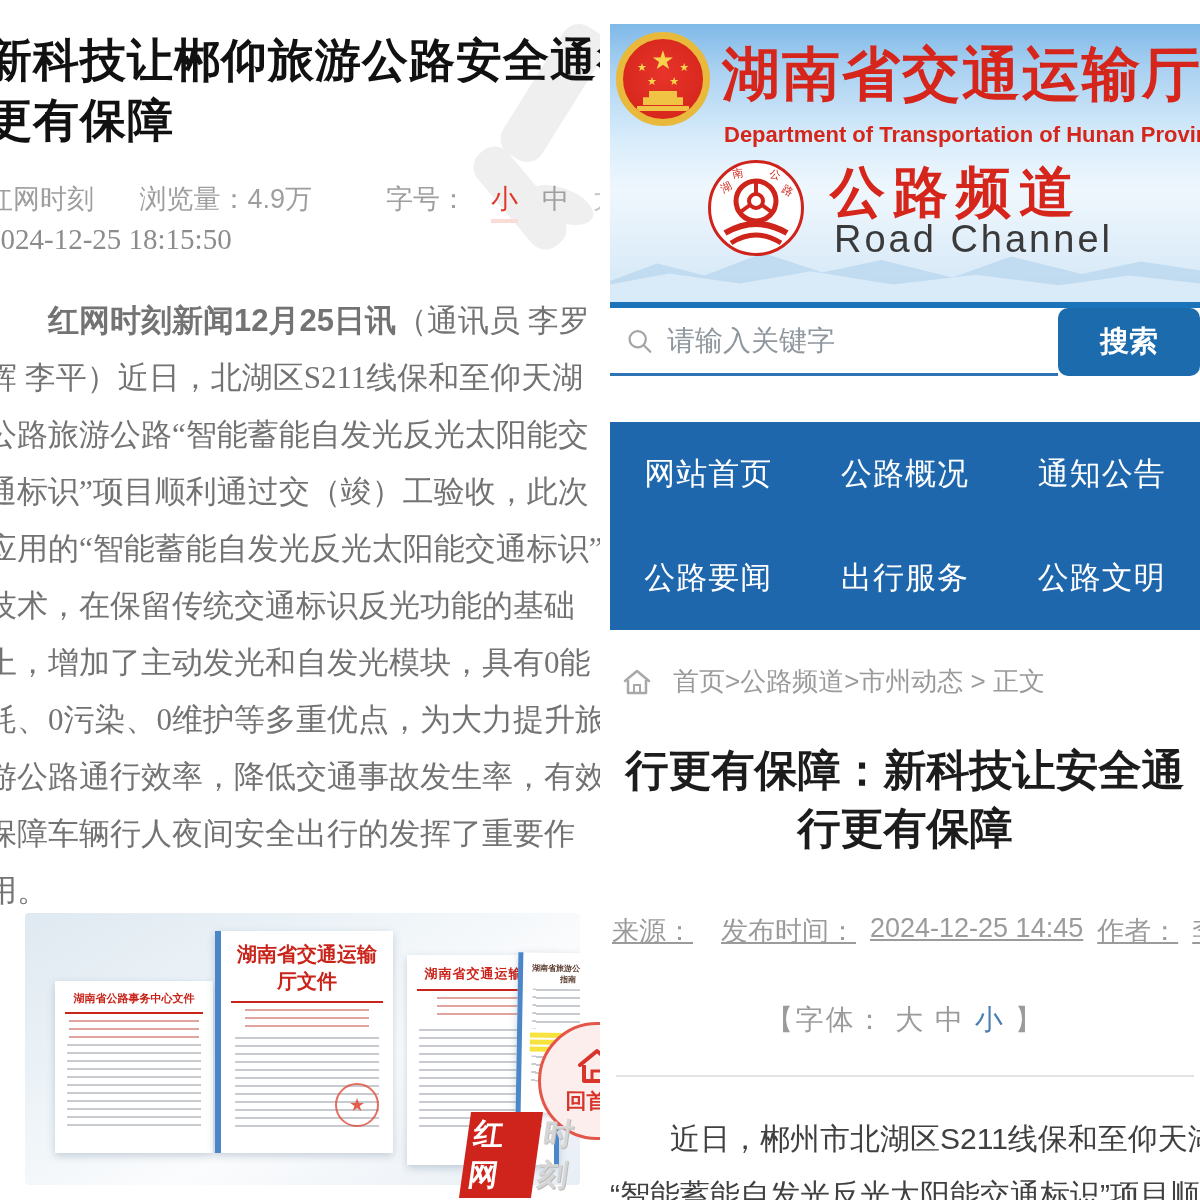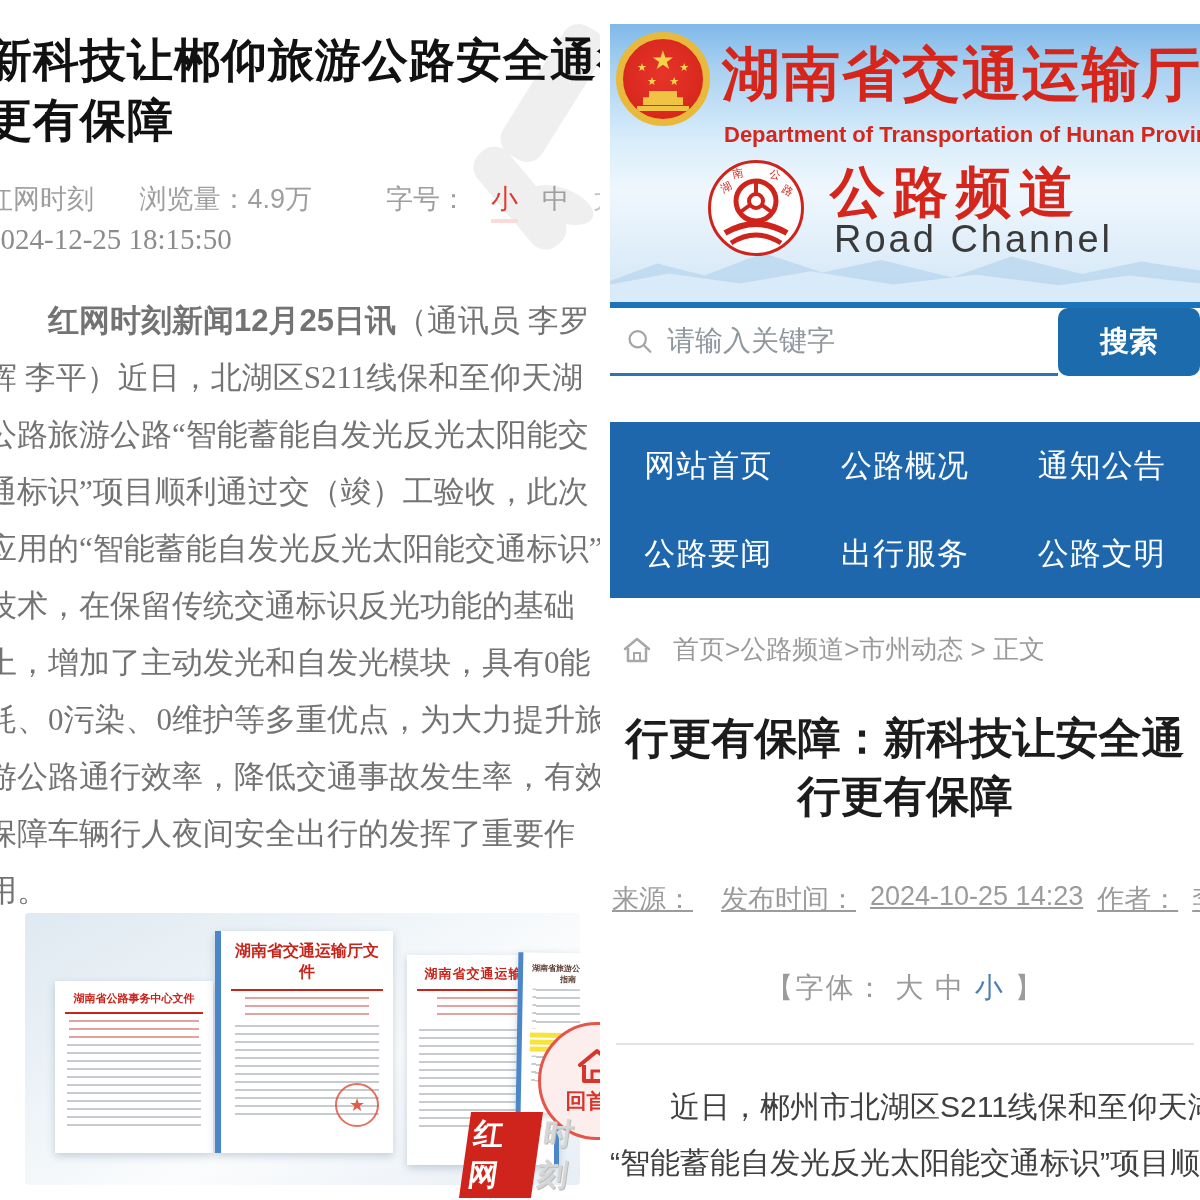--- a/index.html
+++ b/index.html
@@ -80,21 +80,21 @@
   .channel-en{position:absolute;left:224px;top:194px;color:#3a3a3a;font-size:38px;letter-spacing:3px;white-space:nowrap;}
 
   .search-row{display:flex;height:68px;}
   .search-box{flex:1;display:flex;align-items:center;background:#fff;border-bottom:3px solid #2d74b4;padding-left:16px;}
   .search-box input{border:none;outline:none;font-size:28px;color:#444;width:100%;margin-left:12px;
       font-family:"Liberation Sans",sans-serif;}
   .search-box input::placeholder{color:#8f979e;}
   .search-btn{width:142px;background:#1c6bad;color:#fff;font-size:29px;font-weight:700;border:none;
       border-radius:10px;cursor:pointer;font-family:"Liberation Sans",sans-serif;}
 
-  .main-nav{margin-top:46px;height:176px;background:#1e67ad;display:grid;
+  .main-nav{margin-top:46px;height:208px;background:#1e67ad;display:grid;
       grid-template-columns:1fr 1fr 1fr;grid-template-rows:1fr 1fr;align-items:center;}
   .main-nav .nav-item{color:#fff;font-size:31px;text-align:center;cursor:pointer;letter-spacing:1px;}
 
   .breadcrumb{margin-top:34px;display:flex;align-items:center;gap:21px;padding-left:12px;
       color:#9a9a9a;font-size:26px;}
   .r-title{margin-top:42px;text-align:center;font-size:43px;font-weight:700;color:#1c1c1c;line-height:58px;}
   .r-meta{margin-top:56px;display:flex;white-space:nowrap;color:#9b9b9b;font-size:27px;padding:0 2px;gap:14px;text-decoration:underline;}
   .r-meta .gap{width:22px;}
   .r-fontline{margin-top:52px;text-align:center;color:#9b9b9b;font-size:28px;letter-spacing:2px;}
   .r-fontline .fs-small{color:#4b7fb3;}
@@ -148,21 +148,21 @@
 
     <div class="art-img">
       <div class="doc doc1">
         <div class="dt" style="font-size:11px;">湖南省公路事务中心文件</div>
         <div class="hr-red"></div>
         <div class="mini"></div>
         <div class="tlines red" style="height:18px;margin:4px 6px;"></div>
         <div class="tlines" style="height:84px;margin:6px 4px;"></div>
       </div>
       <div class="doc doc2">
-        <div class="dt" style="font-size:16px;">湖南省交通运输厅文件</div>
+        <div class="dt" style="font-size:20px;">湖南省交通运输厅文件</div>
         <div class="hr-red"></div>
         <div class="tlines red" style="height:20px;margin:6px 16px;"></div>
         <div class="tlines" style="height:96px;margin:8px 6px;"></div>
         <div class="seal">★</div>
       </div>
       <div class="doc doc3">
         <div class="dt" style="font-size:13px;letter-spacing:1px;">湖南省交通运输厅</div>
         <div class="hr-red"></div>
         <div class="tlines red" style="height:24px;margin:6px 22px;"></div>
         <div class="tlines" style="height:104px;margin:8px 4px;"></div>
@@ -261,21 +261,21 @@
 
     <h2 class="r-title">
       <div>行更有保障：新科技让安全通</div>
       <div>行更有保障</div>
     </h2>
 
     <div class="r-meta">
       <span>来源：</span>
       <span class="gap"></span>
       <span>发布时间：</span>
-      <span>2024-10-25 14:23</span>
+      <span>2024-12-25 14:45</span>
       <span>作者：</span>
       <span>李罗辉、李平</span>
     </div>
 
     <div class="r-fontline">
       <span>【字体：</span>
       <span>大</span>
       <span> </span>
       <span>中</span>
       <span> </span>

